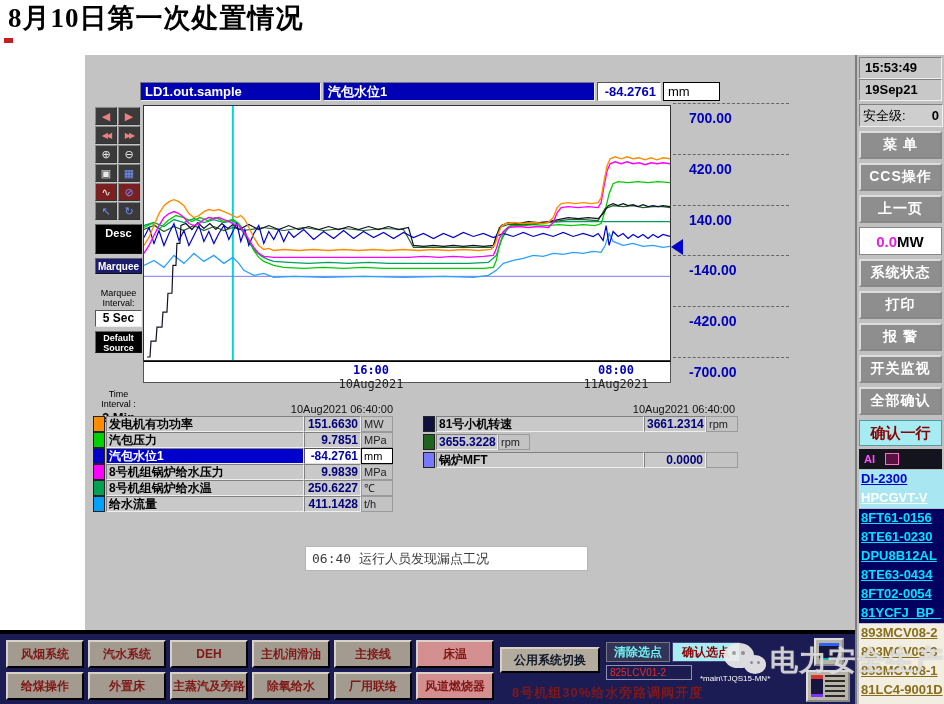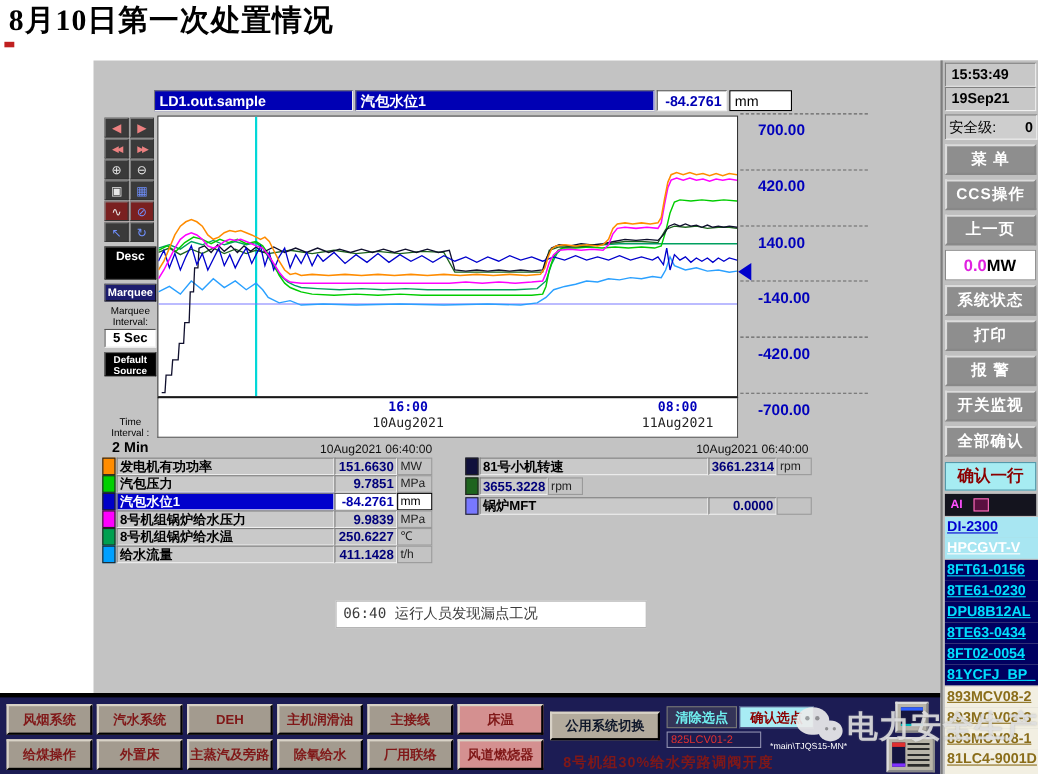--- a/index.html
+++ b/index.html
@@ -27,41 +27,41 @@
   .tico{height:18px;background:#3a3a3a;border:1px outset #888;box-sizing:border-box;display:flex;
     align-items:center;justify-content:center;font-size:11px;color:#ddd;cursor:pointer;overflow:hidden;}
   .tico.i-pink{color:#ec8080;}
   .tico.i-blue{color:#7090ff;}
   .tico.i-light{color:#e8e8e8;}
   .tico.i-maroonbg{background:#7a2020;}
   .tico.small{font-size:8px;letter-spacing:-2px;}
   .tbtn{box-sizing:border-box;margin-top:4px;text-align:center;font-weight:700;cursor:pointer;}
   .btn-desc{height:30px;background:#000;color:#fff;font-size:11px;line-height:16px;border:1px outset #666;}
   .btn-marquee{height:16px;background:#1c1c6e;color:#fff;font-size:10px;line-height:15px;border:1px outset #666;}
-  .tlabel{margin-top:3px;font-size:9px;color:#000;text-align:center;line-height:10px;}
+  .tlabel{margin-top:14px;font-size:9px;color:#000;text-align:center;line-height:10px;}
   .box-5sec{margin-top:2px;height:15px;background:#fff;border:1px solid;border-color:#555 #eee #eee #555;
     font-size:12px;font-weight:700;text-align:center;line-height:14px;}
   .btn-defsrc{height:22px;background:#000;color:#fff;font-size:9px;line-height:10px;border:1px outset #666;padding-top:1px;}
   .tinterval-wrap{margin-top:36px;}
   .box-2min{font-size:13px;font-weight:700;text-align:center;margin-top:1px;}
 
   
   .plot{position:absolute;left:143px;top:105px;width:528px;height:256px;background:#fff;
     border:1px solid #333;box-sizing:border-box;}
   .plot svg{display:block;width:100%;height:100%;}
 
   
   .yaxis{position:absolute;left:673px;top:103px;width:116px;height:280px;}
   .ytick{position:absolute;left:0;width:100%;border-top:1px dashed #666;color:#0000bb;
     font-weight:700;font-size:14px;padding:6px 0 0 16px;box-sizing:border-box;}
   .marker-left{position:absolute;left:671px;top:239px;width:0;height:0;
     border-top:8px solid transparent;border-bottom:8px solid transparent;border-right:12px solid #0000cc;}
 
   
-  .xaxis{position:absolute;left:143px;top:361px;width:528px;height:37px;background:#fff;
+  .xaxis{position:absolute;left:143px;top:361px;width:528px;height:22px;background:#fff;
     border:1px solid #555;border-top:1px solid #000;box-sizing:border-box;}
   .xtick{position:absolute;top:1px;transform:translateX(-50%);text-align:center;
     font-family:"DejaVu Sans Mono",monospace;}
   .xtick .t{color:#0000bb;font-weight:700;font-size:12px;}
   .xtick .d{color:#222;font-size:12px;}
   .xtick:nth-of-type(1){left:227px;} .xtick:nth-of-type(2){left:472px;}
 
   
   .dtable{position:absolute;}
   .dtable.left{left:93px;top:403px;}

